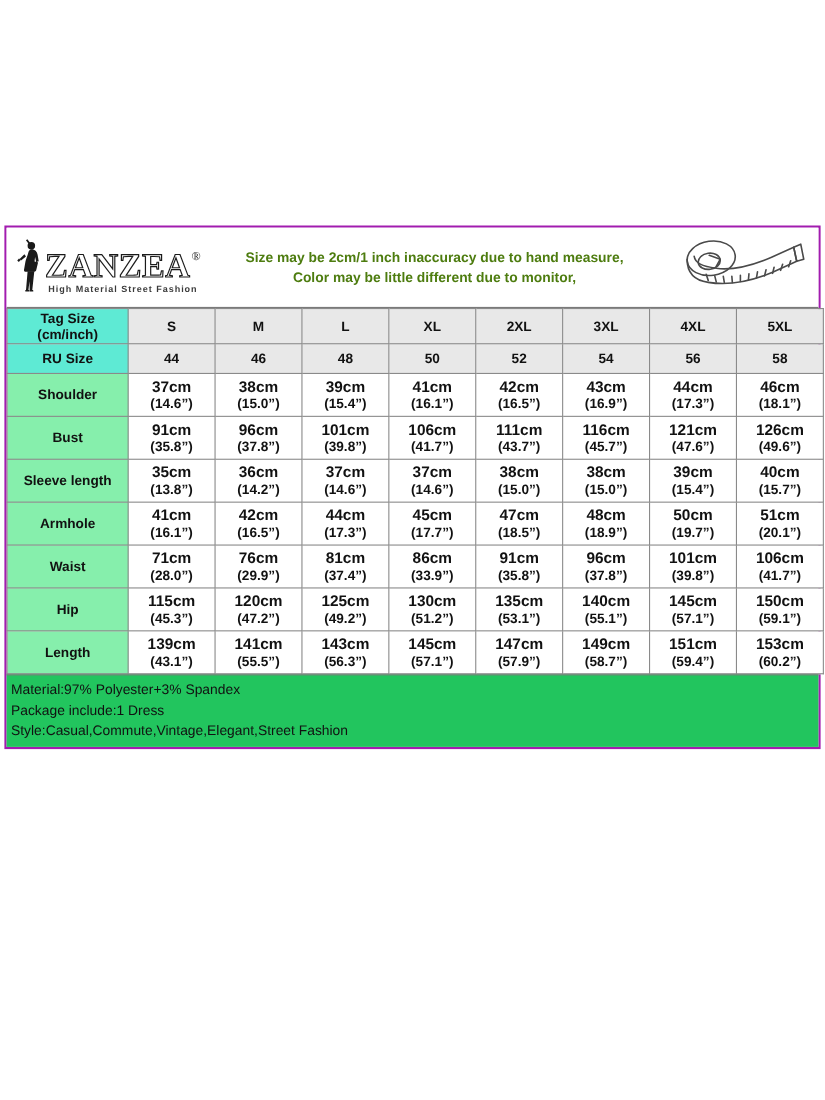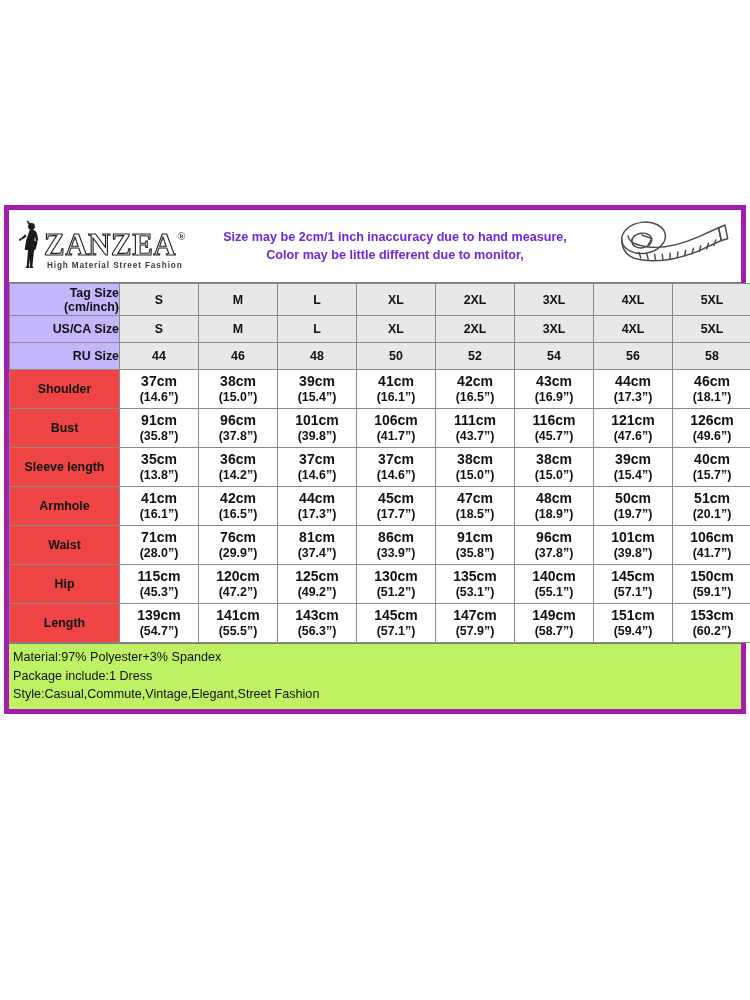--- a/index.html
+++ b/index.html
@@ -13,21 +13,21 @@
     font-family: "Liberation Sans", sans-serif;
     position: relative;
     overflow: hidden;
   }
 
   #chart-wrap {
     position: absolute;
     left: 4px;
     top: 205px;
     width: 742px;
-    border: 5px solid #a21caf;
+    border: 2px solid #a21caf;
     box-sizing: border-box;
     background: #ffffff;
   }
 
   
   .header-band {
     display: flex;
     align-items: center;
     height: 73px;
     border-bottom: 1px solid #7a7a7a;
@@ -87,21 +87,21 @@
   }
 
   .notice-cell {
     flex: 1 1 auto;
     text-align: center;
     padding: 0 4px;
   }
   .notice-line {
     font-size: 12.6px;
     font-weight: 700;
-    color: #6d28d9;
+    color: #4d7c0f;
     line-height: 18px;
     white-space: nowrap;
   }
 
   .tape-cell {
     width: 140px;
     flex: 0 0 140px;
     display: flex;
     align-items: center;
     justify-content: center;
@@ -119,31 +119,31 @@
     vertical-align: middle;
     font-size: 12.4px;
     font-weight: 700;
     color: #111111;
     padding: 0;
   }
   col.label-col { width: 110px; }
   col.data-col  { width: 79px; }
 
   tr.head-row td { background: #e8e8e8; height: 26px; }
-  tr.head-row td.rowlabel { background: #c4b5fd; text-align: right; }
+  tr.head-row td.rowlabel { background: #5eead4; }
   tr.head-row.tall td { height: 31px; }
 
   td.rowlabel {
     background: #e8e8e8;
     font-size: 12.4px;
     font-weight: 700;
     line-height: 14px;
   }
   tr.meas-row td { height: 38px; background: #ffffff; }
-  tr.meas-row td.rowlabel { background: #ef4444; }
+  tr.meas-row td.rowlabel { background: #86efac; }
 
   .cm-val {
     display: block;
     line-height: 16px;
     font-size: 14px;
     font-weight: 700;
   }
   .in-val {
     display: block;
     line-height: 16px;
@@ -152,21 +152,21 @@
   }
   .label-sub {
     display: block;
     line-height: 14px;
   }
 
   
   .notes {
     border-top: 1px solid #7a7a7a;
     padding: 4px 2px 5px 2px;
-    background: #bef264;
+    background: #22c55e;
   }
   .note-line {
     font-size: 12.6px;
     font-weight: 400;
     color: #111111;
     line-height: 18.6px;
     white-space: nowrap;
     padding-left: 2px;
   }
 </style>
@@ -247,31 +247,20 @@
         <td>S</td>
         <td>M</td>
         <td>L</td>
         <td>XL</td>
         <td>2XL</td>
         <td>3XL</td>
         <td>4XL</td>
         <td>5XL</td>
       </tr>
 
-      <tr class="head-row">
-        <td class="rowlabel">US/CA Size</td>
-        <td>S</td>
-        <td>M</td>
-        <td>L</td>
-        <td>XL</td>
-        <td>2XL</td>
-        <td>3XL</td>
-        <td>4XL</td>
-        <td>5XL</td>
-      </tr>
 
 
 
       <tr class="head-row">
         <td class="rowlabel">RU Size</td>
         <td>44</td>
         <td>46</td>
         <td>48</td>
         <td>50</td>
         <td>52</td>
@@ -493,21 +482,21 @@
         <td>
           <span class="cm-val">150cm</span>
           <span class="in-val">(59.1”)</span>
         </td>
       </tr>
 
       <tr class="meas-row">
         <td class="rowlabel">Length</td>
         <td>
           <span class="cm-val">139cm</span>
-          <span class="in-val">(54.7”)</span>
+          <span class="in-val">(43.1”)</span>
         </td>
         <td>
           <span class="cm-val">141cm</span>
           <span class="in-val">(55.5”)</span>
         </td>
         <td>
           <span class="cm-val">143cm</span>
           <span class="in-val">(56.3”)</span>
         </td>
         <td>

